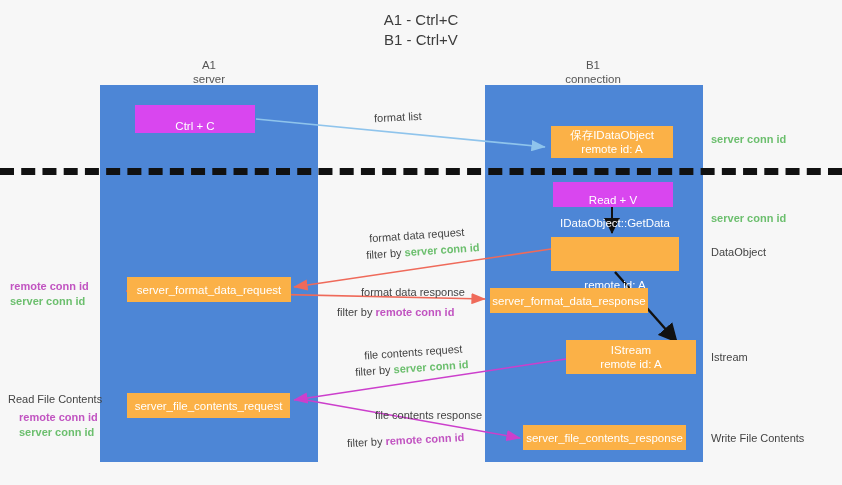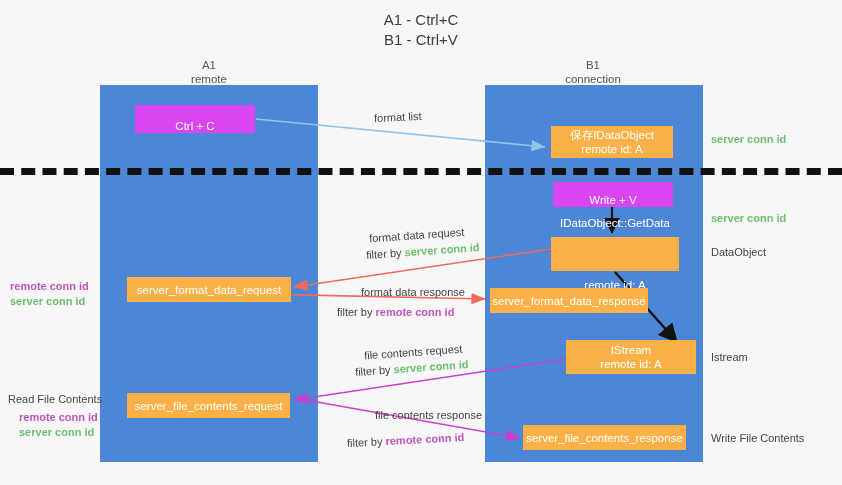--- a/index.html
+++ b/index.html
@@ -63,21 +63,21 @@
 
 <div id="stage">
 
   <div class="title">
     <div>A1 - Ctrl+C</div>
     <div>B1 - Ctrl+V</div>
   </div>
 
   <div class="lane-head" style="left:118px;top:58px;width:182px;">
     <div>A1</div>
-    <div>remote</div>
+    <div>server</div>
   </div>
   <div class="lane-head" style="left:502px;top:58px;width:182px;">
     <div>B1</div>
     <div>connection</div>
   </div>
 
   <div class="lane" style="left:100px;top:85px;width:218px;height:377px;"></div>
   <div class="lane" style="left:485px;top:85px;width:218px;height:377px;"></div>
 
   <svg class="arrows" viewBox="0 0 842 485">
@@ -116,21 +116,21 @@
   <div class="box green" style="left:135px;top:105px;width:120px;height:28px;">
     <span>Ctrl + C</span>
   </div>
 
   <div class="box orange" style="left:551px;top:126px;width:122px;height:32px;">
     <span>保存IDataObject</span>
     <span>remote id: A</span>
   </div>
 
   <div class="box green" style="left:553px;top:182px;width:120px;height:25px;">
-    <span>Write + V</span>
+    <span>Read + V</span>
   </div>
 
   <div class="box orange" style="left:551px;top:237px;width:128px;height:34px;gap:48px;">
     <span>IDataObject::GetData</span>
     <span>remote id: A</span>
   </div>
 
   <div class="box orange" style="left:566px;top:340px;width:130px;height:34px;">
     <span>IStream</span>
     <span>remote id: A</span>

